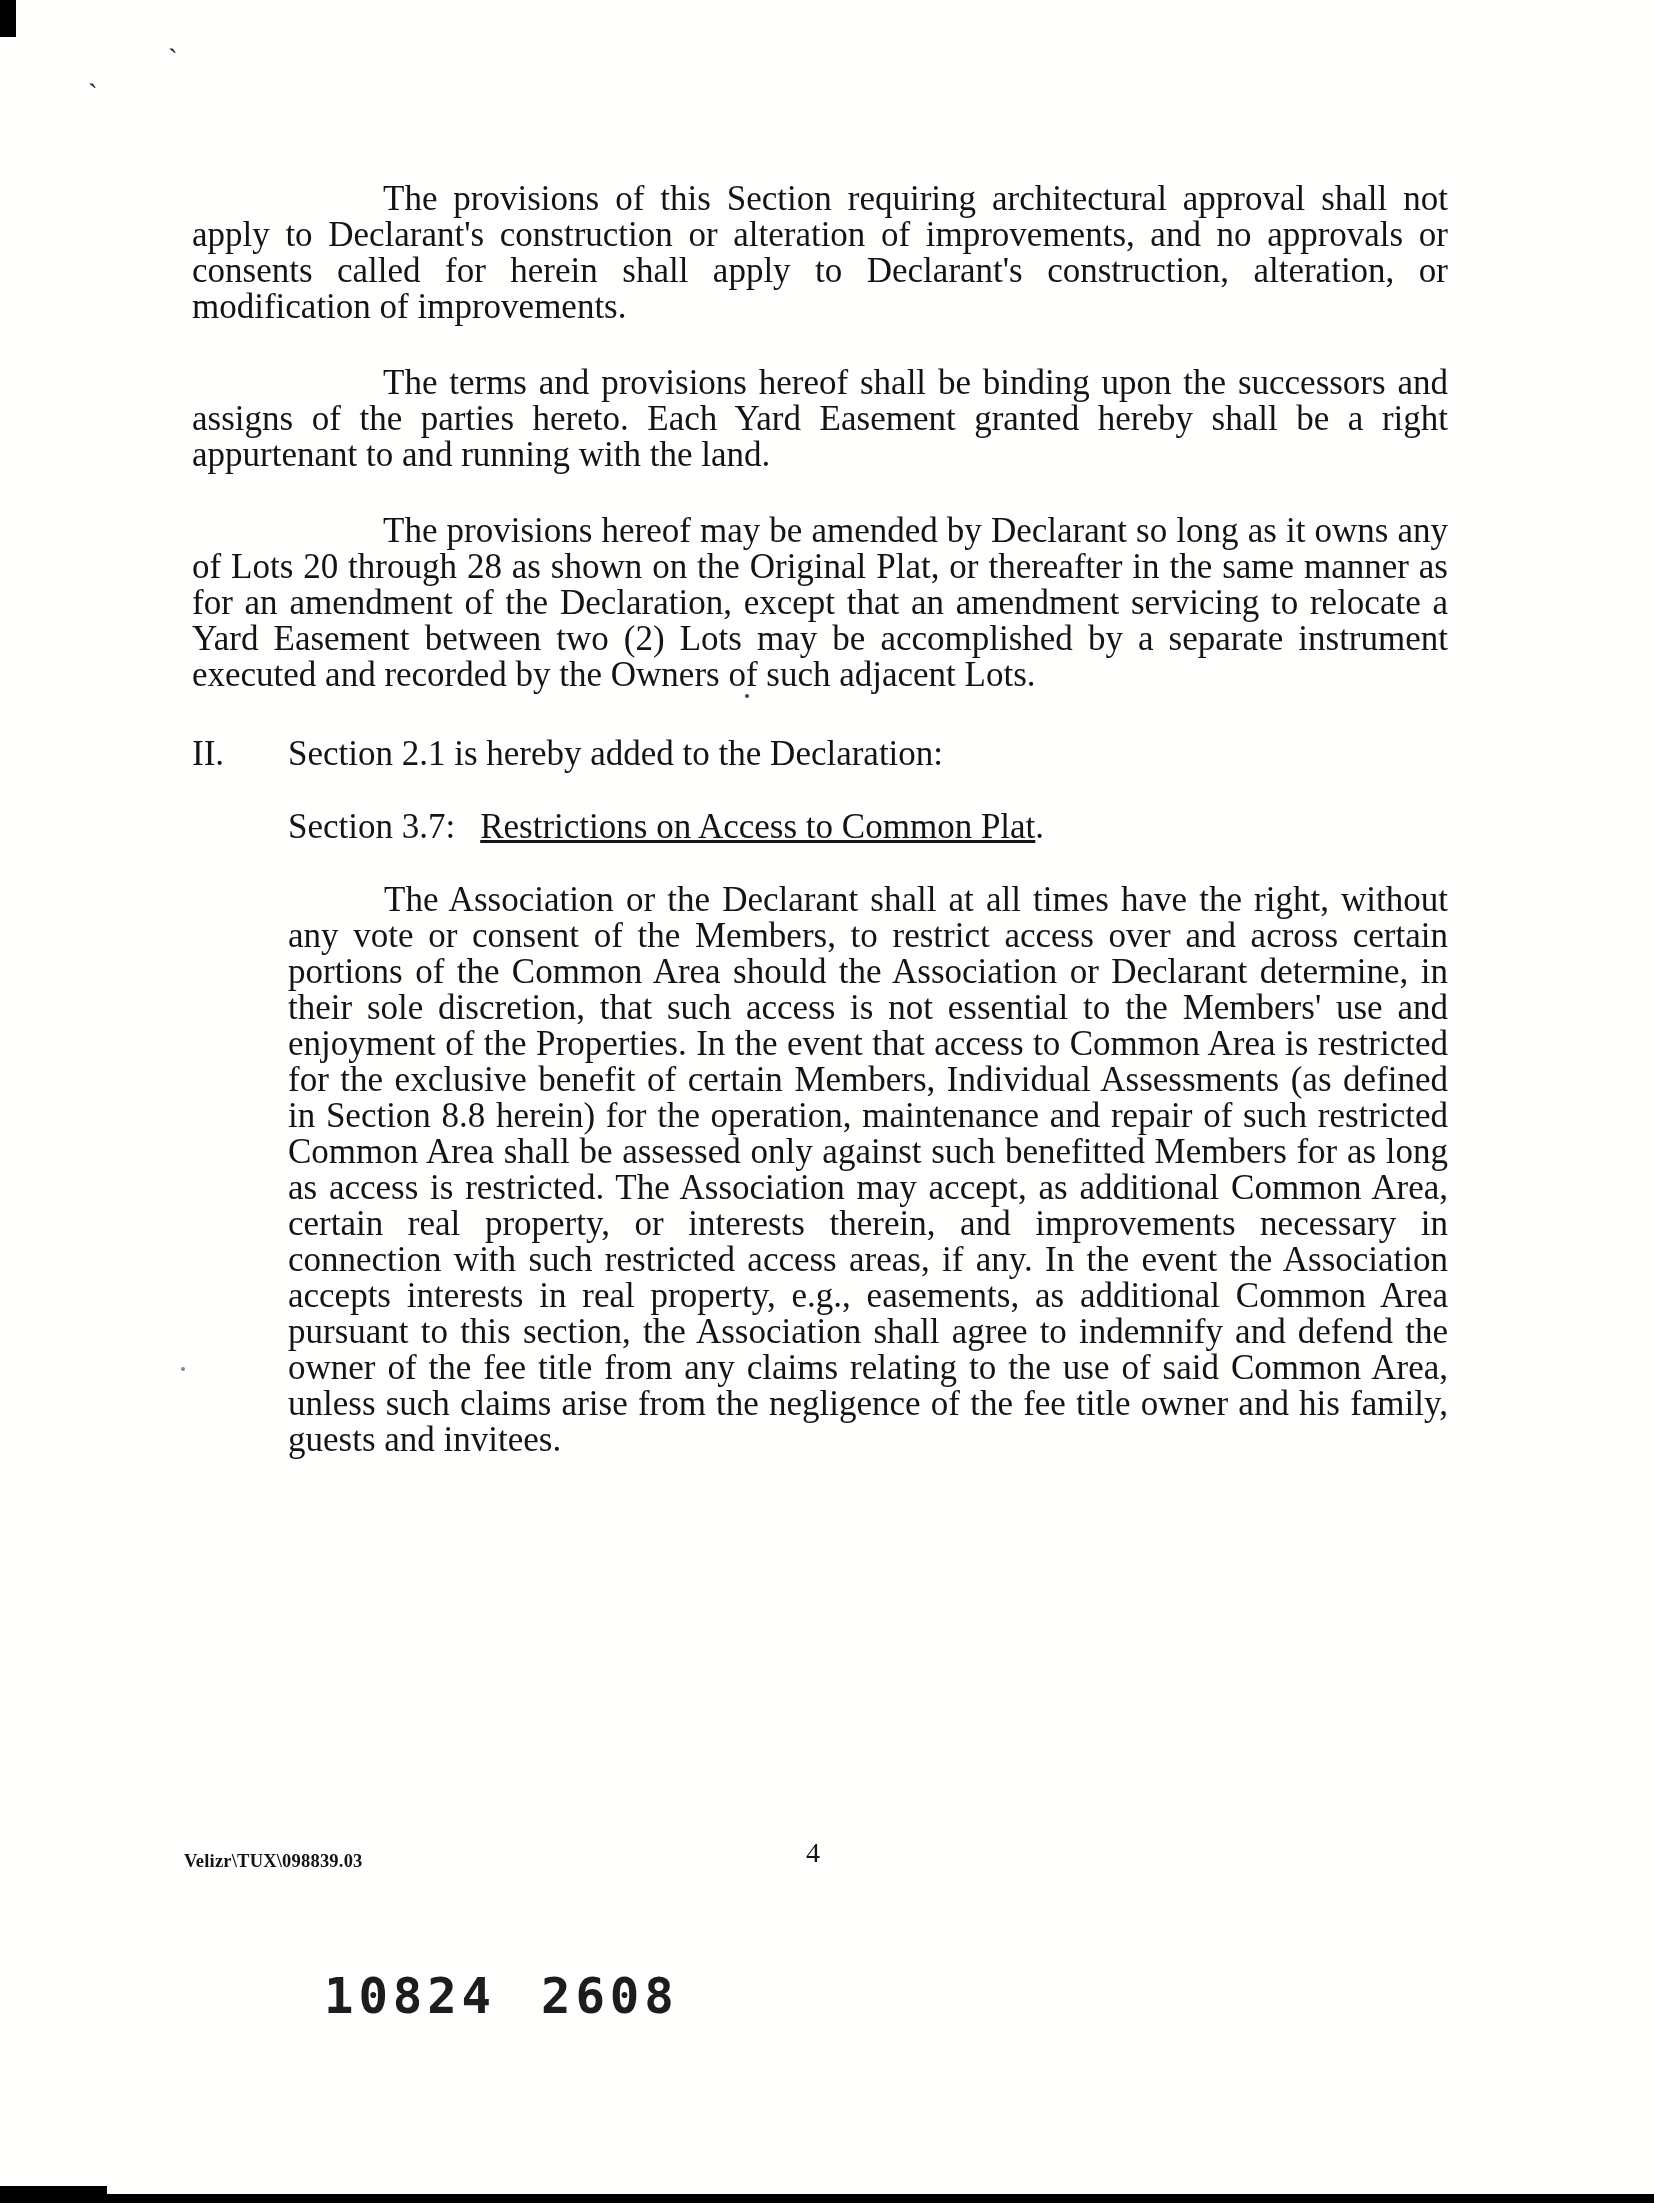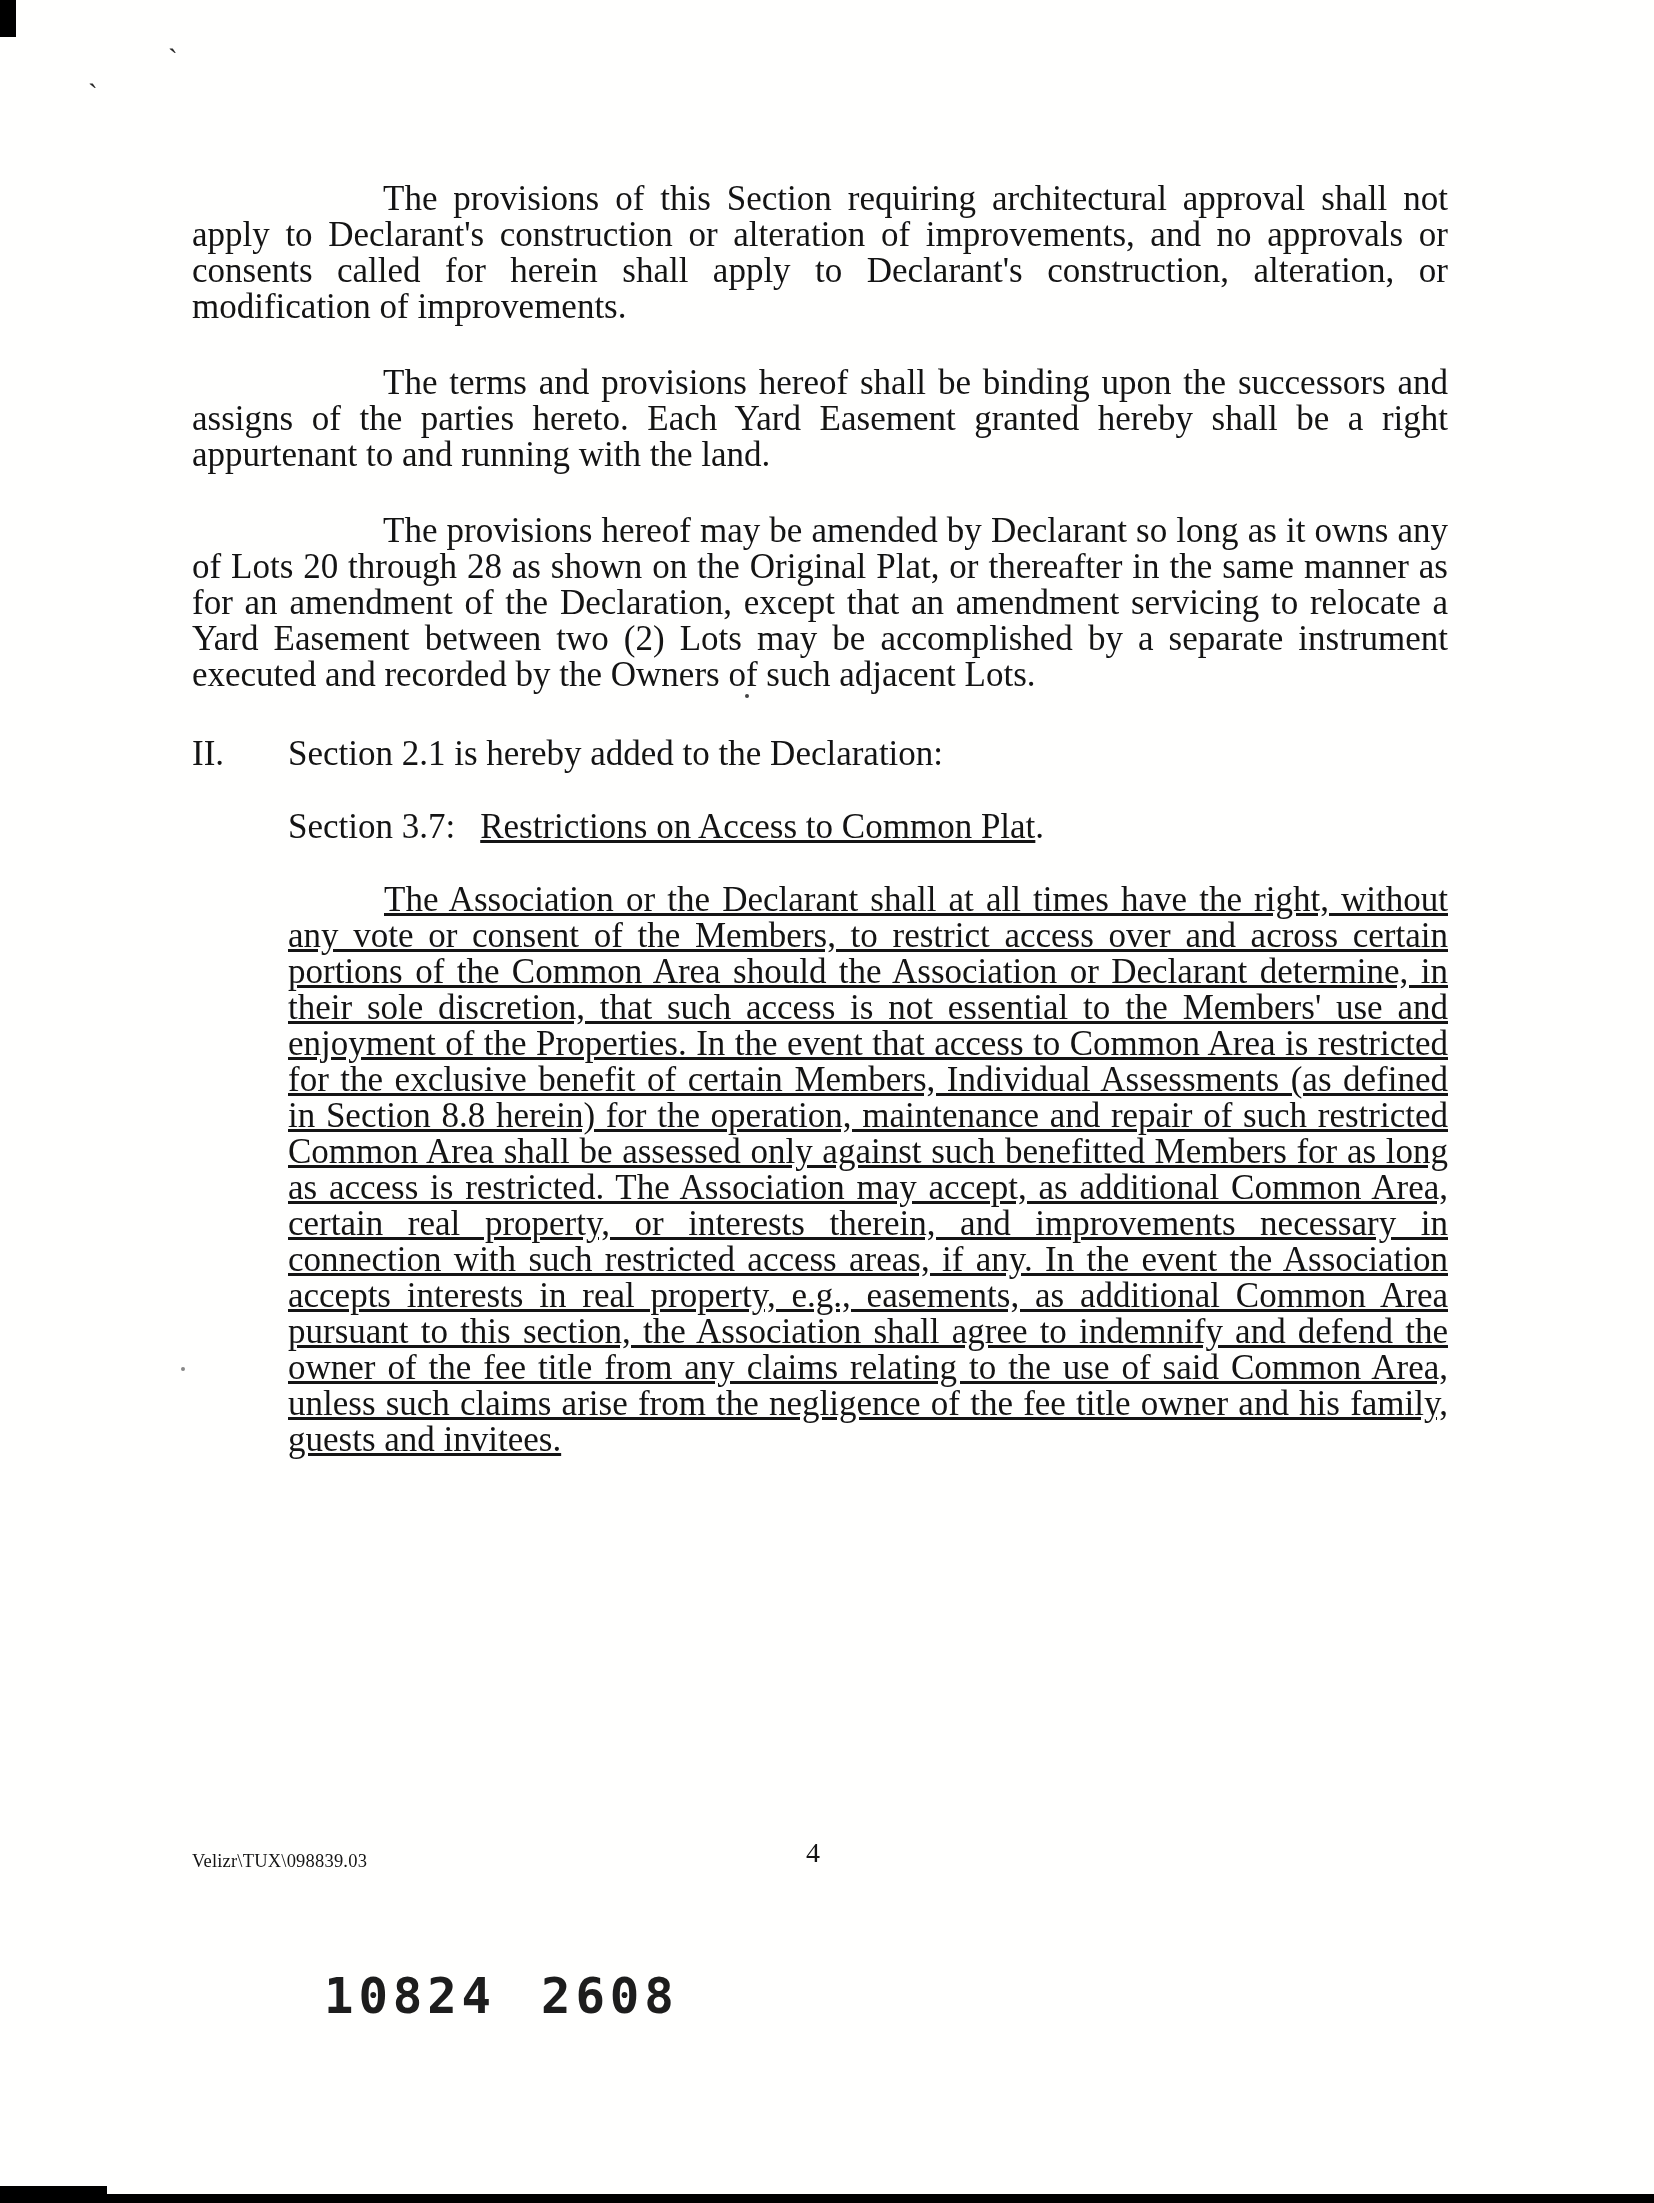--- a/index.html
+++ b/index.html
@@ -40,28 +40,27 @@
   }
   .section-heading {
     margin: 0 0 37px 96px;
   }
   .section-heading .label { margin-right: 25px; }
   .u { text-decoration: underline; }
   .section-body {
     margin: 0 0 12px 96px;
     text-align: justify;
     text-indent: 96px;
-    text-decoration: underline;
   }
   .footer-ref {
     position: absolute;
-    left: 192px;
+    left: 184px;
     top: 1851px;
     font-size: 18.5px;
-    font-weight: normal;
+    font-weight: bold;
     letter-spacing: 0.2px;
   }
   .page-number {
     position: absolute;
     left: 806px;
     top: 1837px;
     font-size: 28px;
   }
   .stamp {
     position: absolute;

